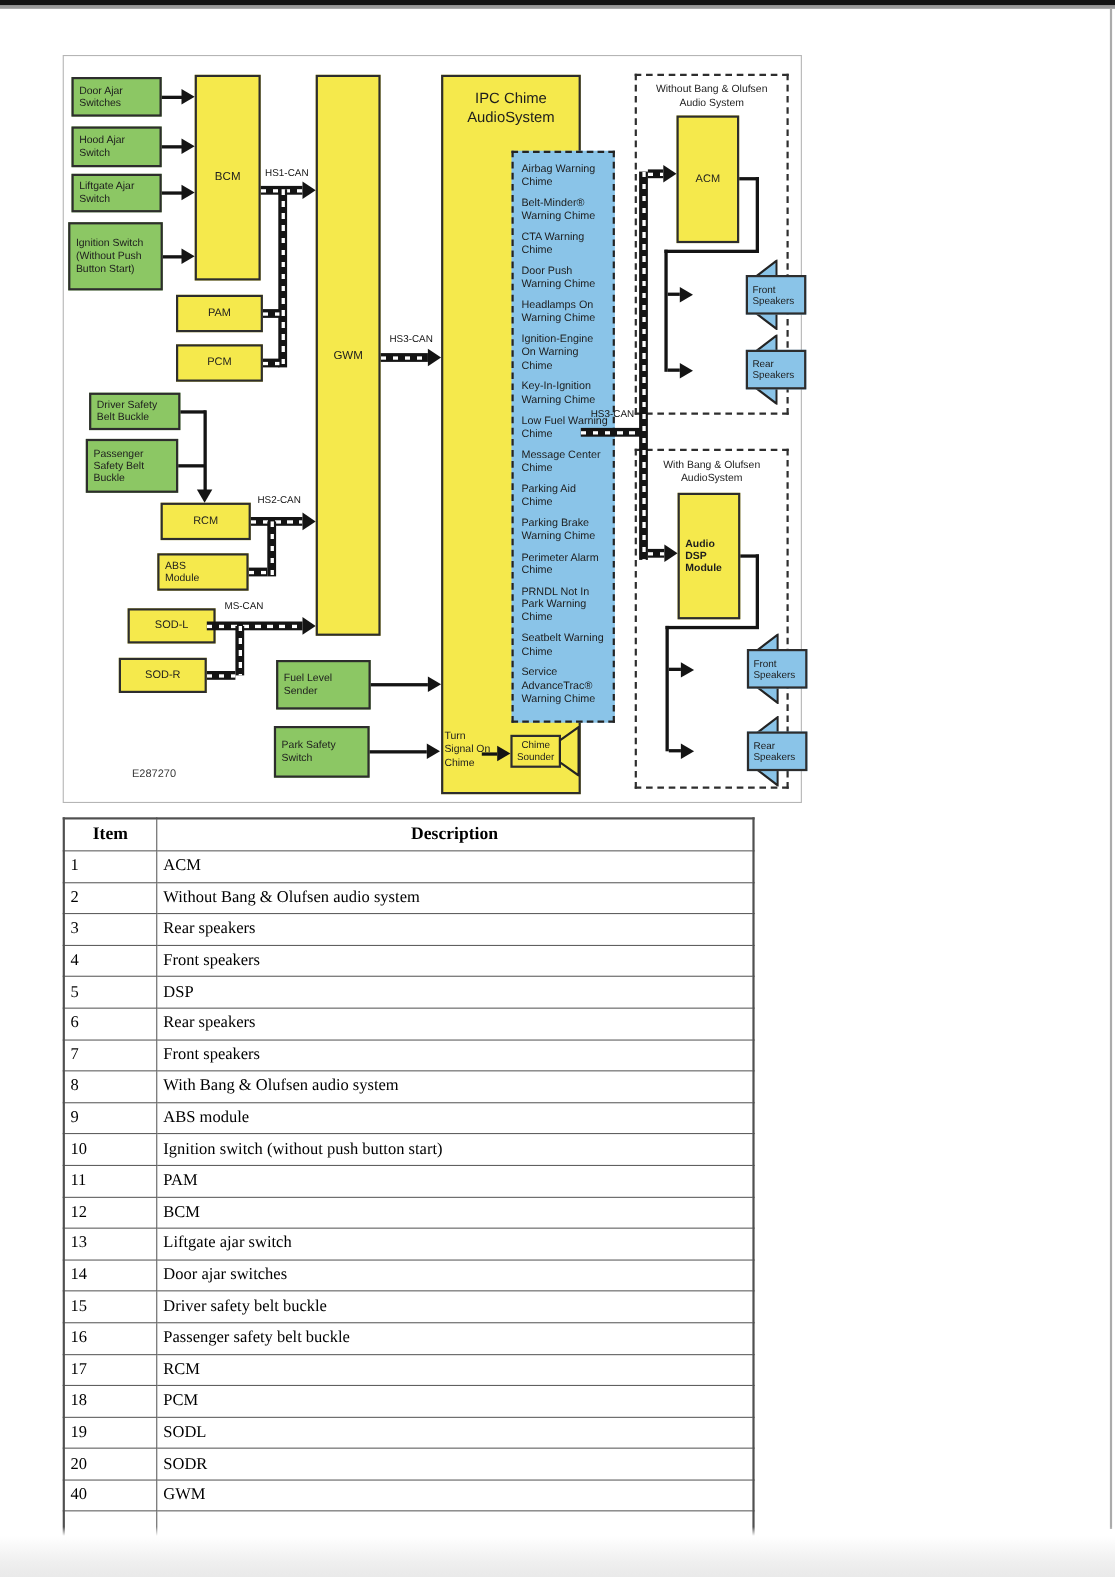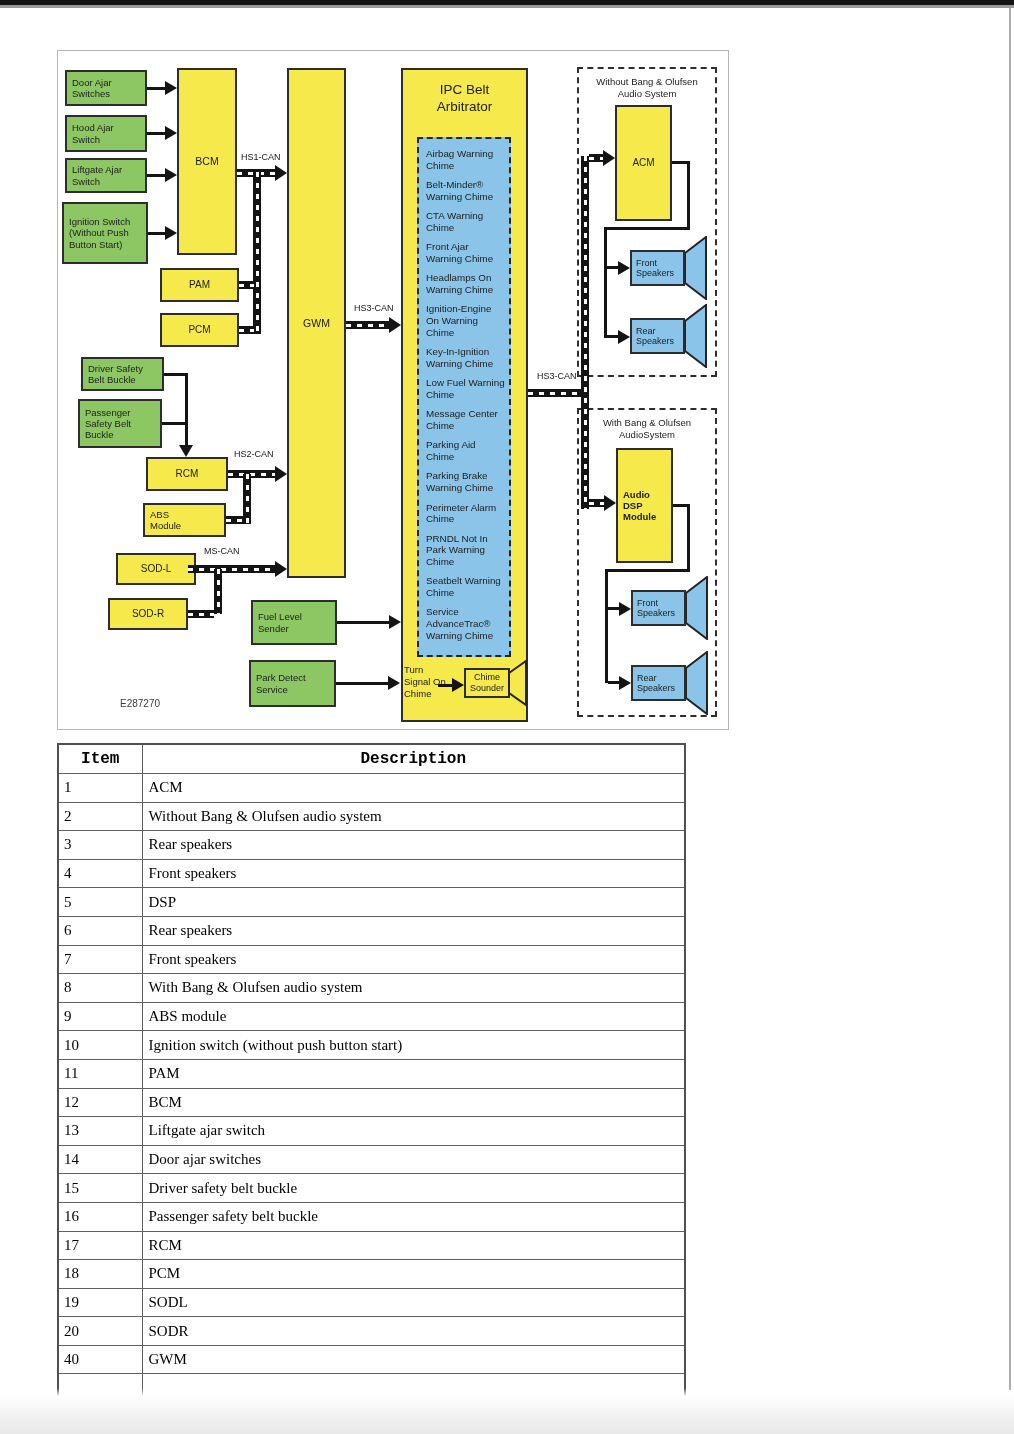--- a/index.html
+++ b/index.html
@@ -5,21 +5,21 @@
   html,body{margin:0;padding:0;background:#fff;}
   #screen{position:relative;width:1014px;height:1434px;background:#fff;overflow:hidden;
           font-family:"Liberation Sans",sans-serif;color:#222;}
   .abs{position:absolute;box-sizing:border-box;}
   
   .gbox{background:var(--green,#8CC764);border:2px solid #2d2d2d;display:flex;align-items:center;
         font-size:9.5px;line-height:1.18;color:#1d1d1d;padding-left:5px;z-index:3;}
   .ybox{background:var(--yellow,#F5E94C);border:2px solid #2d2d2d;display:flex;align-items:center;
         font-size:9.5px;line-height:1.18;color:#1d1d1d;z-index:3;}
   .bbox{background:var(--blue,#8AC4E8);border:2px solid #2d2d2d;display:flex;align-items:center;
-        font-size:9px;line-height:1.15;color:#1d1d1d;padding-left:4px;z-index:4;}
+        font-size:9px;line-height:1.15;color:#1d1d1d;padding-left:4px;z-index:4;margin-left:48px;}
   .ctr{justify-content:center;text-align:center;padding-left:0;}
   .lft{justify-content:flex-start;padding-left:5px;}
   .dashedbox{border:2px dashed #2e2e2e;z-index:1;}
   .dashlabel{font-size:9.5px;line-height:1.25;text-align:center;color:#1d1d1d;z-index:2;}
   .buslabel{font-size:9px;color:#161616;z-index:6;white-space:nowrap;}
   
   .bus-h{height:8px;background-color:#141414;
          background-image:repeating-linear-gradient(90deg,#fff 0 5px,rgba(0,0,0,0) 5px 11px);
          background-size:100% 3px;background-repeat:no-repeat;background-position:left center;z-index:5;}
   .bus-v{width:8px;background-color:#141414;
@@ -34,21 +34,21 @@
       border-left:12px solid #141414;z-index:6;}
   .ad{width:0;height:0;border-left:7px solid transparent;border-right:7px solid transparent;
       border-top:12px solid #141414;z-index:6;}
   
   #chimes{padding:9px 3px 0 7px;}
   .chime{margin-bottom:8px;font-size:9.8px;line-height:1.18;color:#1d1d1d;}
   
   #desc-table{border-collapse:collapse;table-layout:fixed;width:629px;
               font-family:"Liberation Serif",serif;color:#000;background:#fff;}
   #desc-table th,#desc-table td{border:1px solid #606060;}
-  #desc-table th{height:26px;font-size:16px;font-weight:bold;font-family:Liberation Mono, monospace;}
+  #desc-table th{height:26px;font-size:16px;font-weight:bold;}
   #desc-table td{height:27.6px;font-size:15px;padding:0 0 0 6px;vertical-align:middle;}
   #desc-table td.itemcell{padding-left:5px;}
   #desc-table{border:2px solid #505050;}
 </style>
 </head>
 <body>
 
 <div id="screen">
 
   <div class="abs" style="left:0;top:0;width:1014px;height:5px;background:#141414;"></div>
@@ -72,21 +72,21 @@
   <div class="abs gbox" style="left:81px;top:357px;width:83px;height:34px;">
       <span style="width:66px;">Driver Safety Belt Buckle</span>
     </div>
   <div class="abs gbox" style="left:78px;top:399px;width:84px;height:49px;">
       <span style="width:60px;">Passenger Safety Belt Buckle</span>
     </div>
   <div class="abs gbox" style="left:251px;top:600px;width:86px;height:45px;">
       <span style="width:58px;">Fuel Level Sender</span>
     </div>
   <div class="abs gbox" style="left:249px;top:660px;width:87px;height:47px;">
-      <span style="width:64px;">Park Detect Service</span>
+      <span style="width:64px;">Park Safety Switch</span>
     </div>
 
   <div class="abs ybox ctr" style="left:177px;top:68px;width:60px;height:187px;font-size:10.5px;">
       <span>BCM</span>
     </div>
   <div class="abs ybox ctr" style="left:160px;top:268px;width:79px;height:34px;font-size:10px;">
       <span>PAM</span>
     </div>
   <div class="abs ybox ctr" style="left:160px;top:313px;width:79px;height:34px;font-size:10px;">
       <span>PCM</span>
@@ -101,27 +101,27 @@
       <span style="width:40px;">ABS Module</span>
     </div>
   <div class="abs ybox ctr" style="left:116px;top:553px;width:80px;height:32px;font-size:10px;">
       <span>SOD-L</span>
     </div>
   <div class="abs ybox ctr" style="left:108px;top:598px;width:80px;height:32px;font-size:10px;">
       <span>SOD-R</span>
     </div>
 
   <div class="abs ybox" style="left:401px;top:68px;width:127px;height:654px;align-items:flex-start;"></div>
-  <div class="abs dashlabel" style="left:411px;top:82px;width:107px;font-size:13.5px;line-height:1.25;z-index:4;">IPC Belt Arbitrator</div>
+  <div class="abs dashlabel" style="left:411px;top:82px;width:107px;font-size:13.5px;line-height:1.25;z-index:4;">IPC Chime AudioSystem</div>
   <div class="abs bbox" style="left:417px;top:137px;width:94px;height:520px;border:2px dashed #242424;align-items:flex-start;padding-left:0;">
     <div id="chimes">
         <div class="chime">Airbag Warning Chime</div>
         <div class="chime">Belt-Minder® Warning Chime</div>
         <div class="chime">CTA Warning Chime</div>
-        <div class="chime">Front Ajar Warning Chime</div>
+        <div class="chime">Door Push Warning Chime</div>
         <div class="chime">Headlamps On Warning Chime</div>
         <div class="chime">Ignition-Engine On Warning Chime</div>
         <div class="chime">Key-In-Ignition Warning Chime</div>
         <div class="chime">Low Fuel Warning Chime</div>
         <div class="chime">Message Center Chime</div>
         <div class="chime">Parking Aid Chime</div>
         <div class="chime">Parking Brake Warning Chime</div>
         <div class="chime">Perimeter Alarm Chime</div>
         <div class="chime">PRNDL Not In Park Warning Chime</div>
         <div class="chime">Seatbelt Warning Chime</div>

